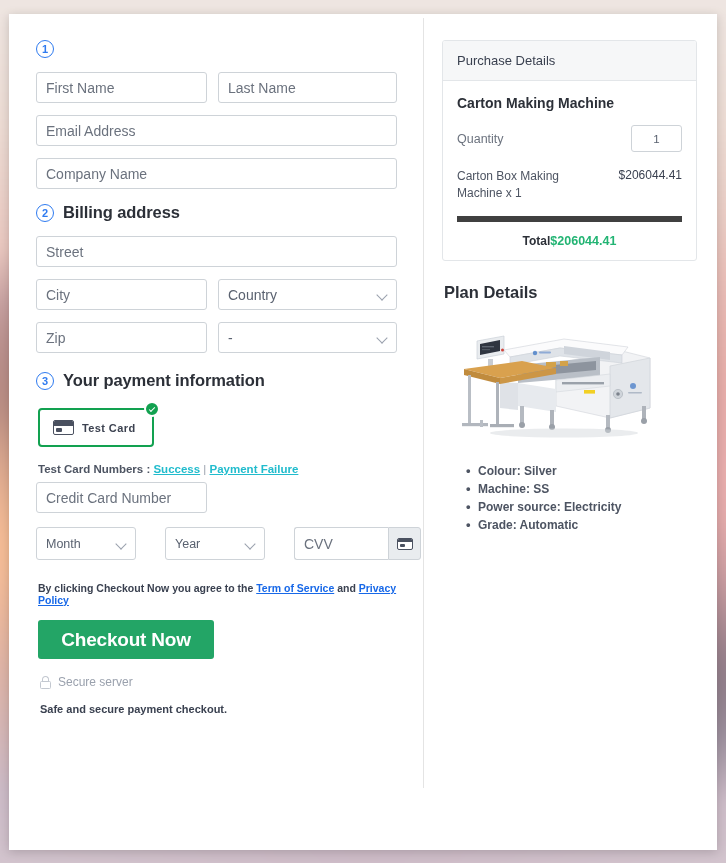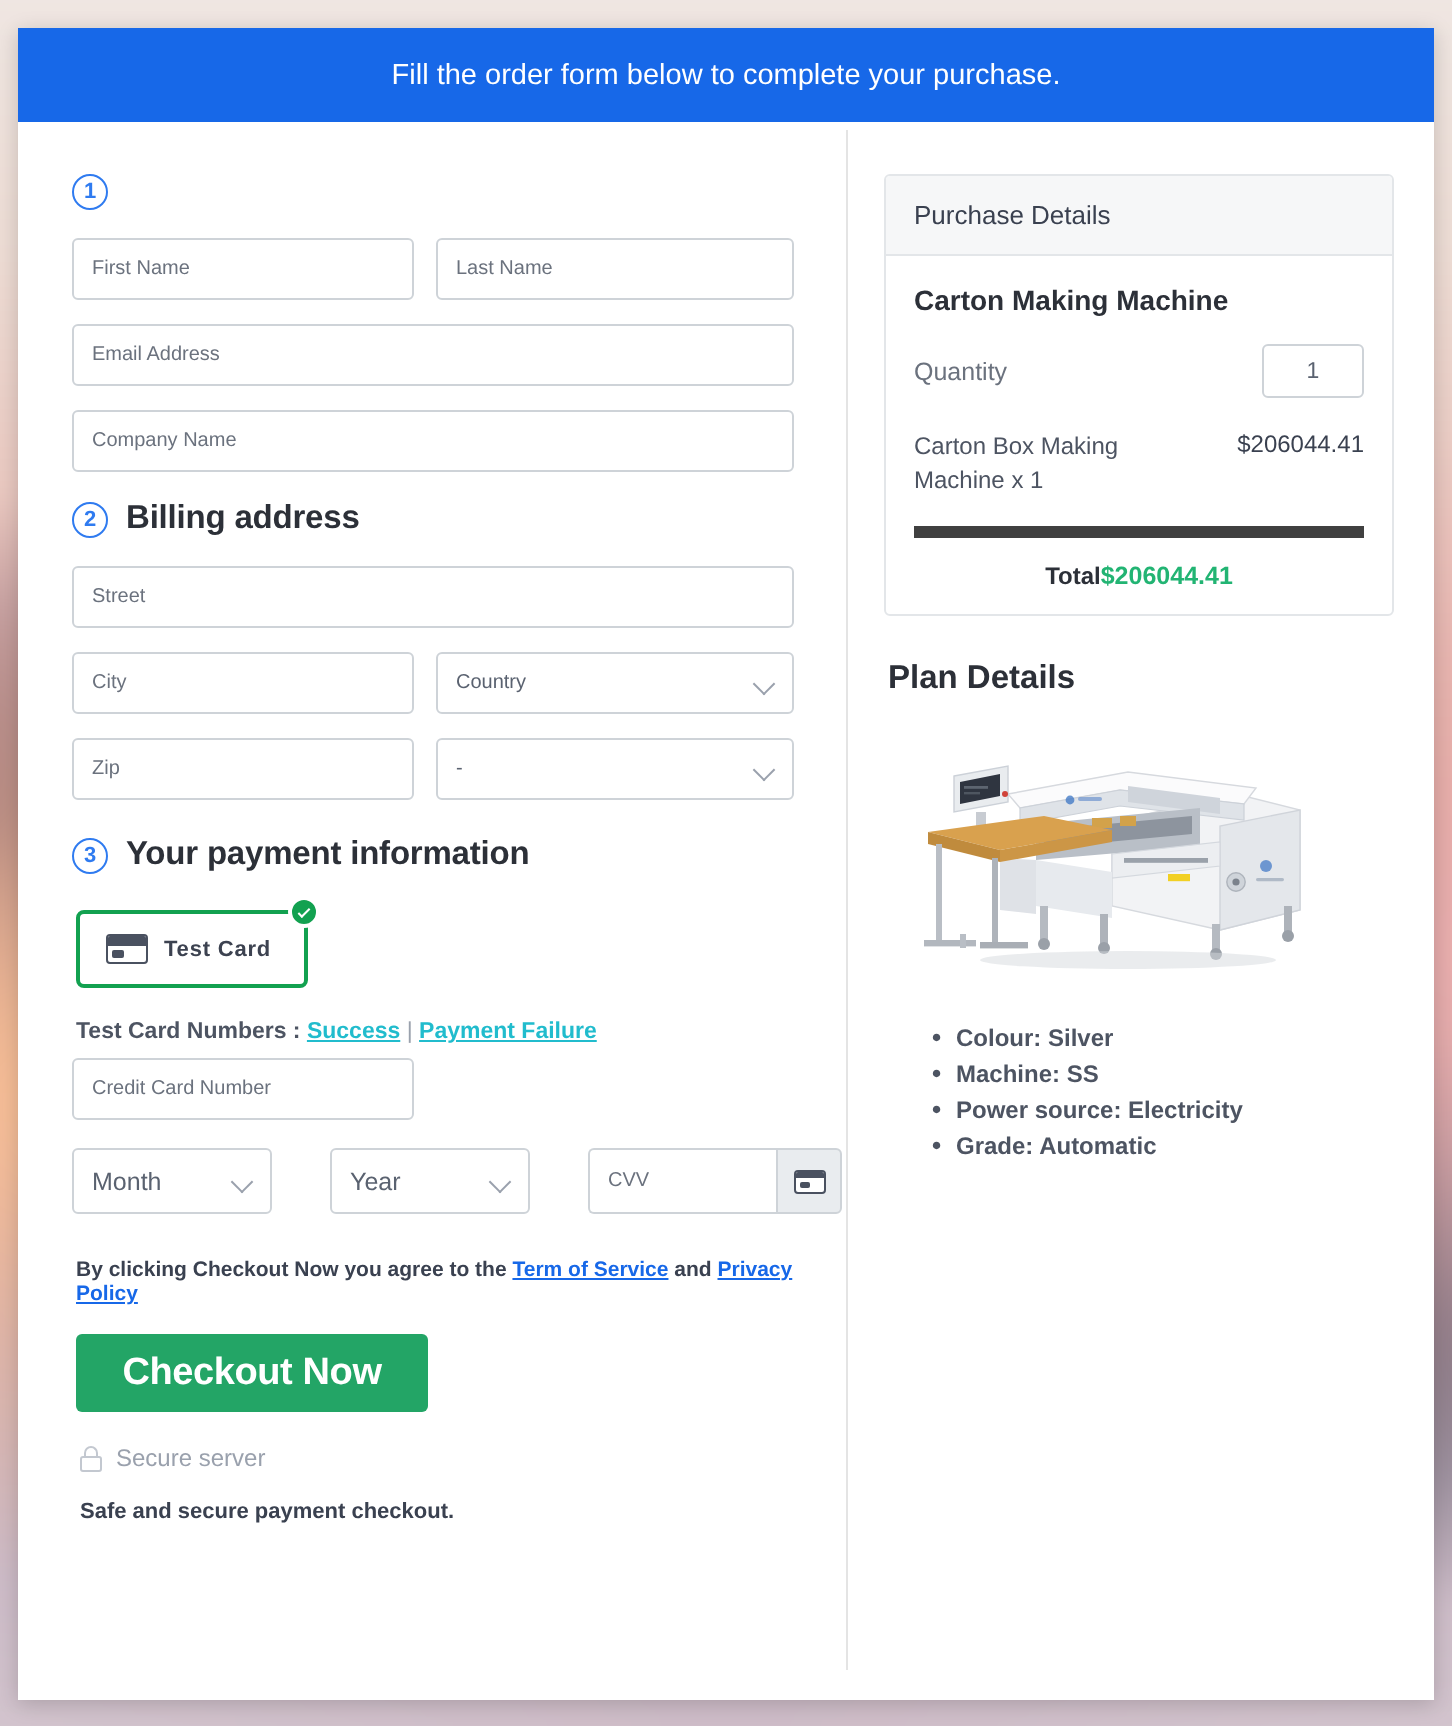--- a/index.html
+++ b/index.html
@@ -60,21 +60,21 @@
     display: flex; align-items: center; justify-content: center;
     flex: none;
   }
   .sec-title { font-size: 16.5px; font-weight: bold; color: #2c3038; letter-spacing: -0.1px; }
 
   .field {
     height: 31px; width: 100%;
     border: 1px solid #ced3d8; border-radius: 3px;
     background: #fff;
     font-family: "Liberation Sans", sans-serif;
-    font-size: 10px; color: #5a6270;
+    font-size: 14px; color: #5a6270;
     padding: 0 9px;
     outline: none;
   }
   .field::placeholder { color: #6b727e; opacity: 1; }
   .row { display: flex; gap: 11px; margin-bottom: 12px; }
   .c-left { width: 171px; flex: none; }
   .c-right { width: 179px; flex: none; }
   .full { margin-bottom: 12px; }
 
   .sel-wrap { position: relative; }
@@ -196,23 +196,20 @@
     color: #4d5462; font-size: 13px;
   }
 </style>
 </head>
 <body>
 
 <div id="backdrop"></div>
 
 <div id="card">
 
-  <div id="banner">
-    <span>Fill the order form below to complete your purchase.</span>
-  </div>
 
   <div id="columns">
 
     <div id="left-col">
 
       
       <div class="sec-head">
         <div class="sec-num">1</div>
       </div>
 

